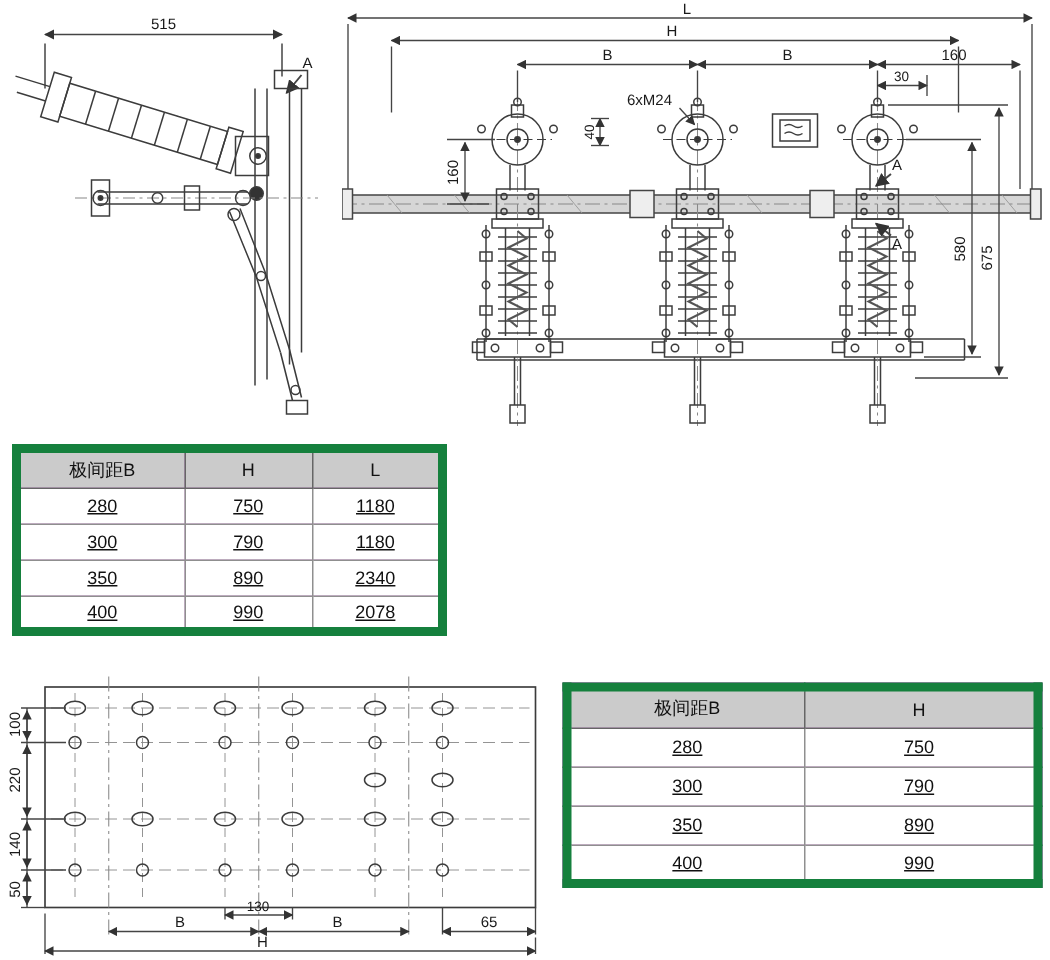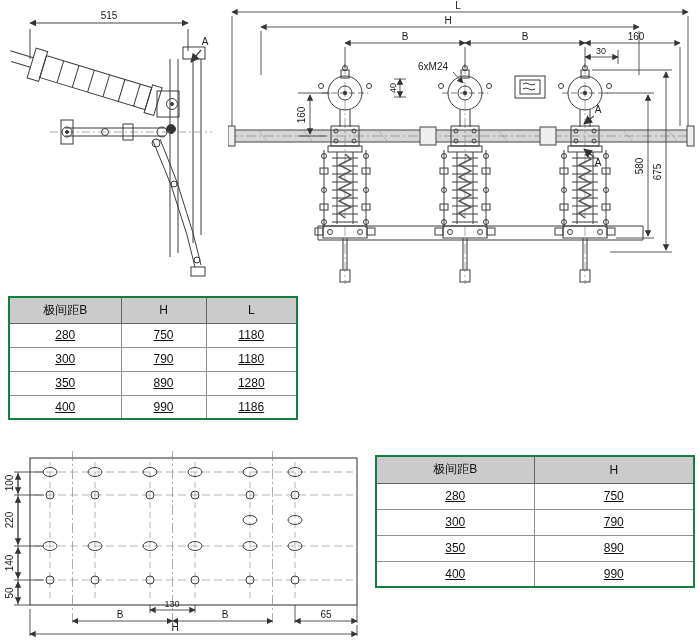--- a/index.html
+++ b/index.html
@@ -16,21 +16,21 @@
   svg text { font-size:10px; fill:#1a1a1a; font-family:"Liberation Sans", sans-serif; }
   svg text.small { font-size:9px; }
   .dim-table {
     position:absolute;
     border-collapse:collapse;
     table-layout:fixed;
     text-align:center;
     font-size:12px;
     color:#111;
     background:#a21caf;
-    border:2px solid #15803d;
+    border:6px solid #15803d;
   }
   .dim-table th {
     background:#cbcbcb;
     font-weight:normal;
     border:1px solid #666;
   }
   .dim-table td { border:1px solid #8f8f8f; background:#fff;text-decoration:underline; }
   .t1 th { height:26px; } .t1 td { height:24px; }
   .t2 th { height:27px; } .t2 td { height:26px; }
 </style>
@@ -271,26 +271,26 @@
       <td>1180</td>
     </tr>
     <tr>
       <td>300</td>
       <td>790</td>
       <td>1180</td>
     </tr>
     <tr>
       <td>350</td>
       <td>890</td>
-      <td>1280</td>
+      <td>2340</td>
     </tr>
     <tr>
       <td>400</td>
       <td>990</td>
-      <td>1186</td>
+      <td>2078</td>
     </tr>
   </tbody>
 </table>
 
 <svg class="abs" style="left:0; top:445px;" width="372" height="195" viewBox="0 0 372 195">
   <defs>
     <g id="slotcol" stroke="#3c3c3c" fill="none" stroke-width="1">
       <line x1="0" y1="17" x2="0" y2="156" stroke="#888" stroke-width="0.6" stroke-dasharray="6 4"></line>
       <ellipse cx="0" cy="27" rx="7" ry="4.5"></ellipse>
       <circle cx="0" cy="50" r="4"></circle>

